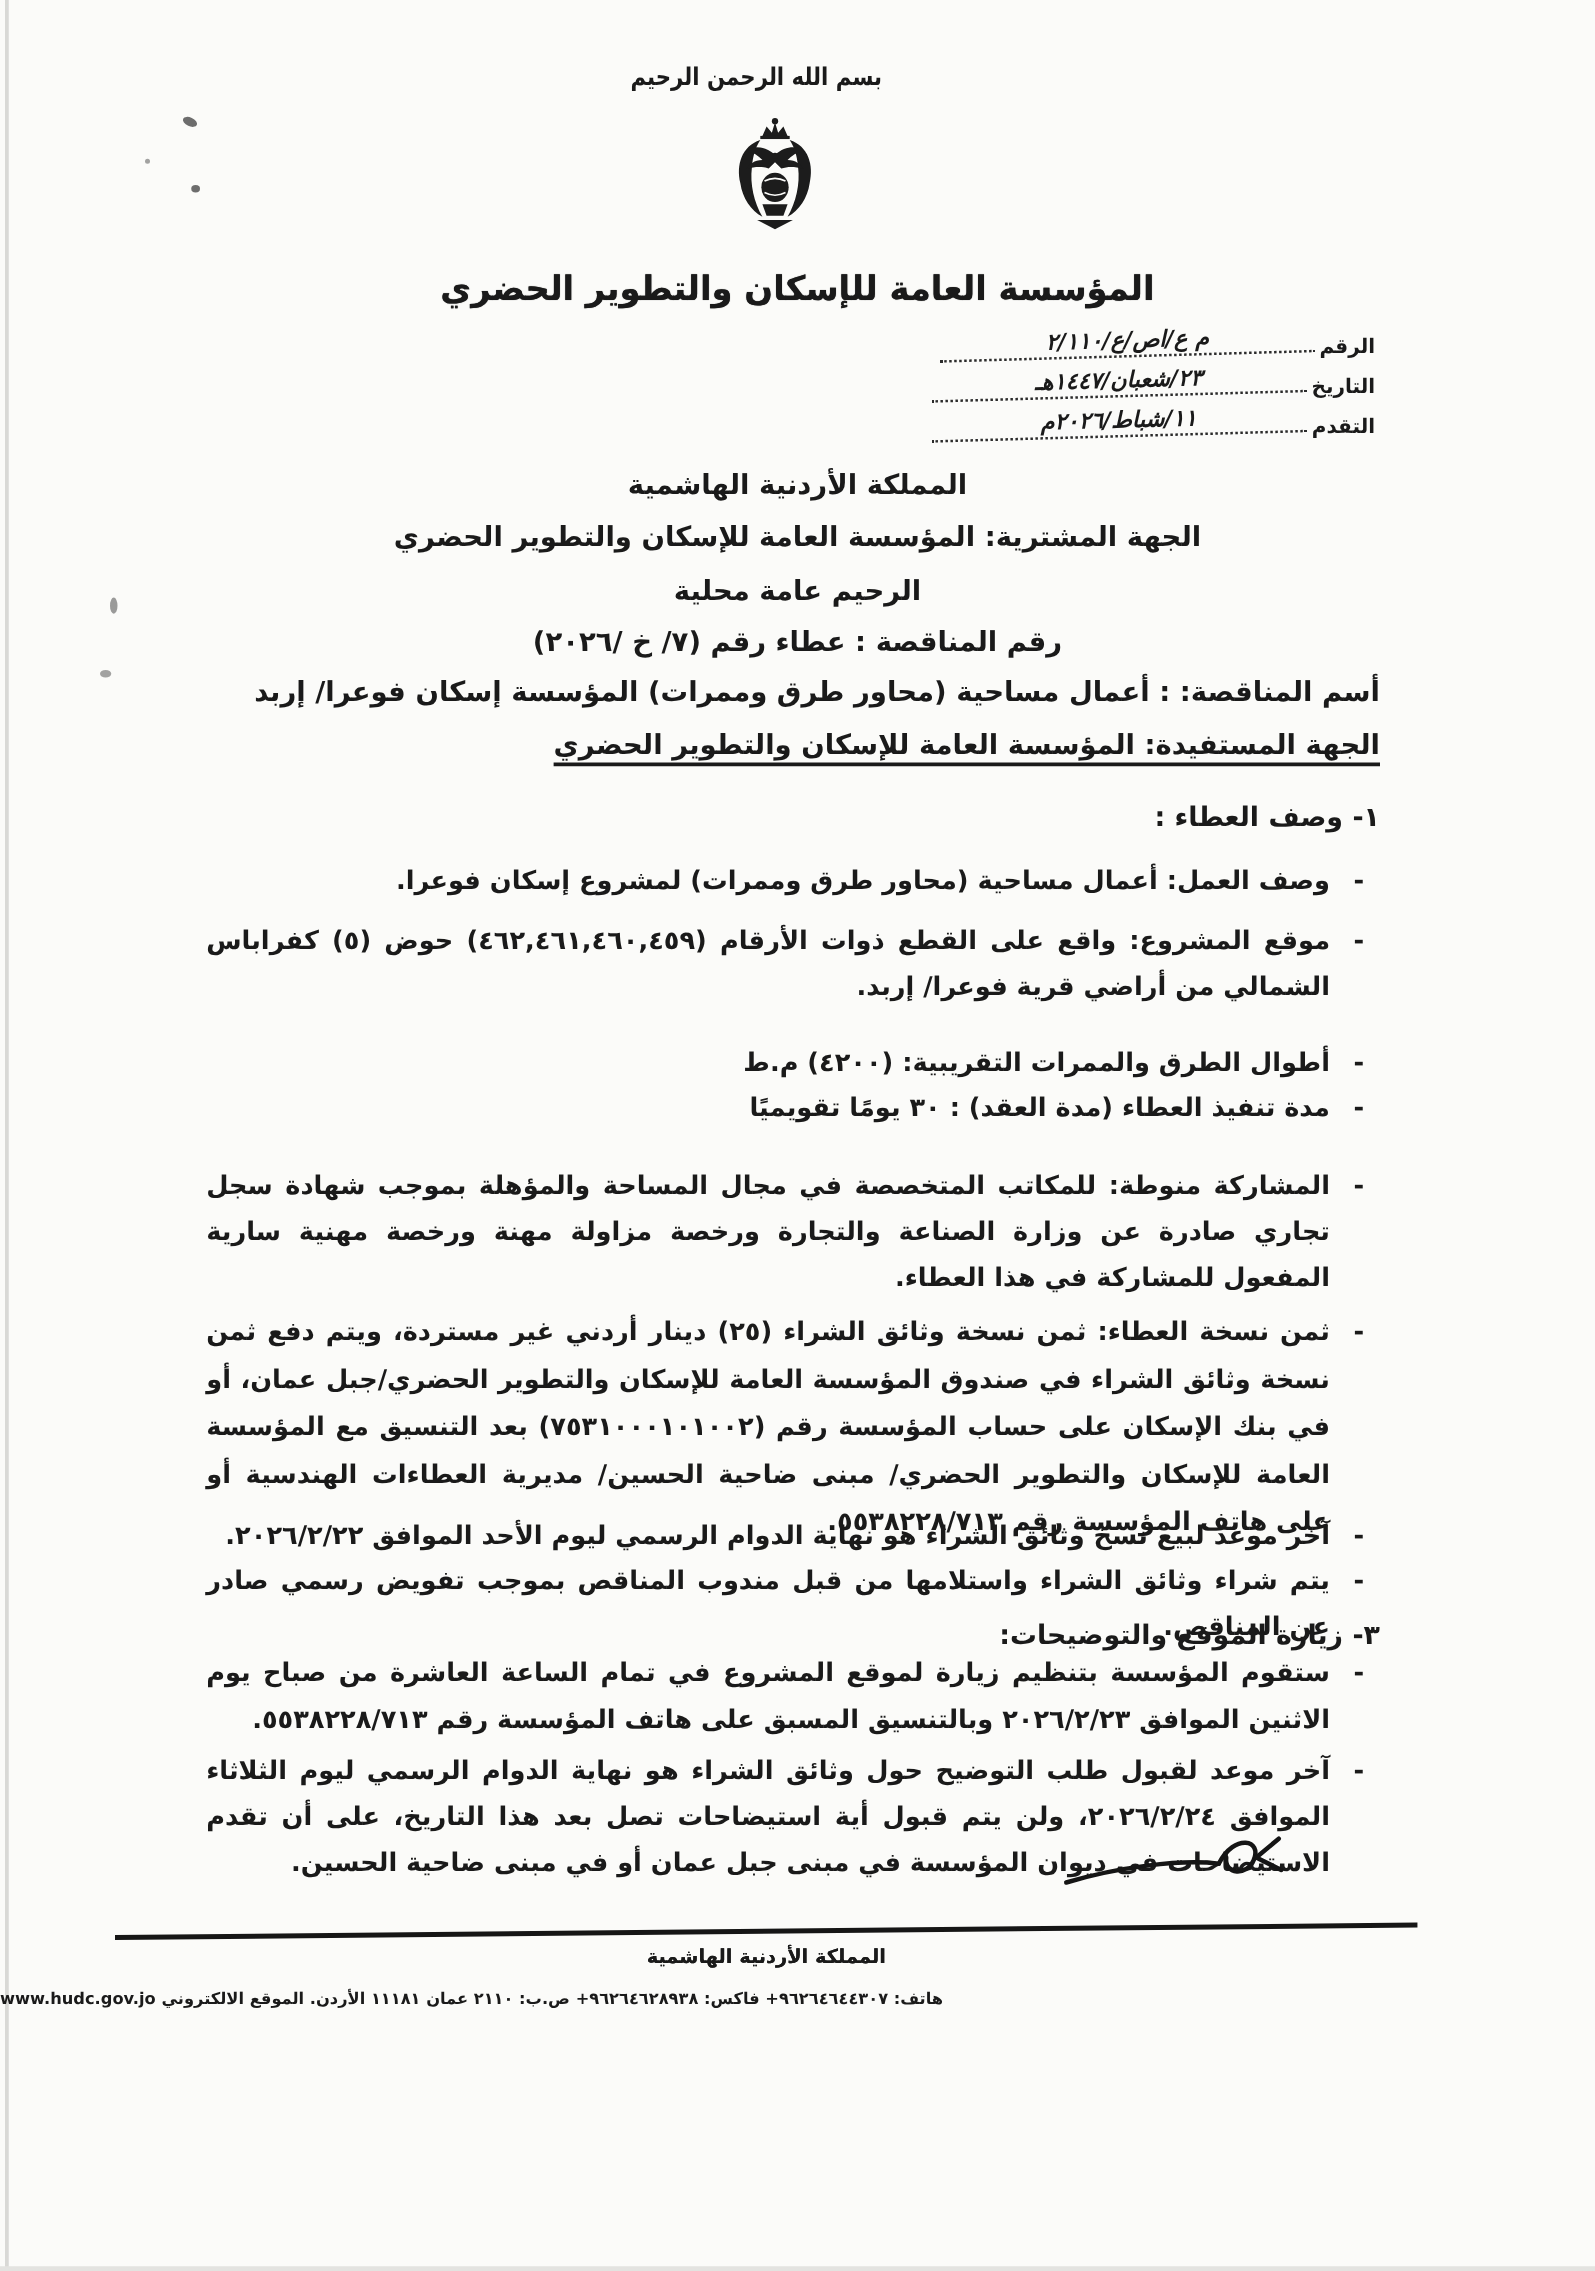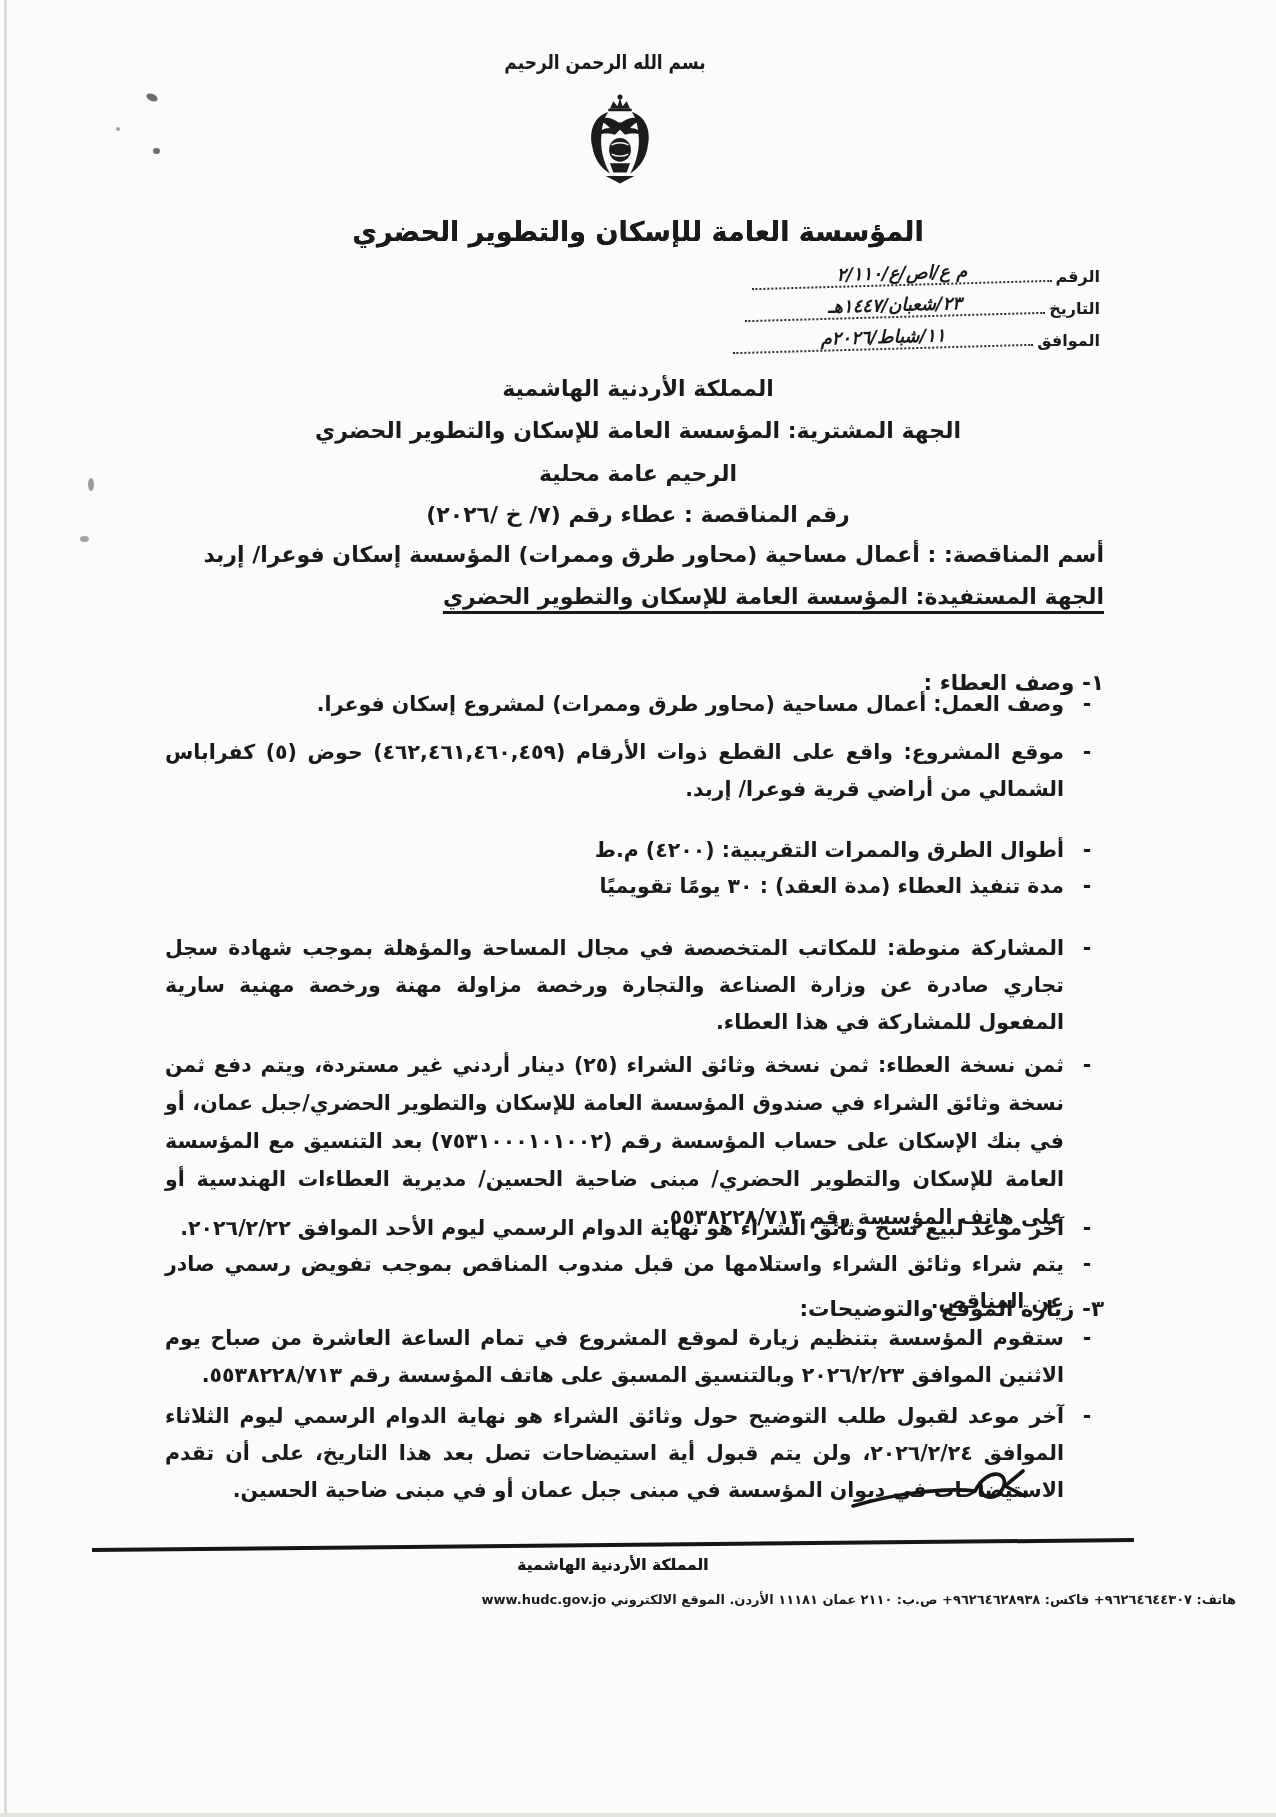--- a/index.html
+++ b/index.html
@@ -32,35 +32,35 @@
   .rval{display:inline-block;min-width:300px;text-align:center;border-bottom:2px dotted #2b2b2b;
     font-style:italic;font-size:18px;transform:rotate(-1.6deg);padding-bottom:1px;}
   
   .hline{left:80px;right:80px;text-align:center;font-size:22px;font-weight:700;line-height:30px;}
   .h1{top:374px;} .h2{top:416px;} .h3{top:459px;} .h4{top:500px;}
   .hr1{top:540px;} .hr2{top:582px;}
   .hright{left:110px;right:172px;text-align:right;font-size:22px;font-weight:700;line-height:30px;}
   .underl{text-decoration:underline;text-decoration-thickness:2.5px;text-underline-offset:7px;}
   
   .sec-title{right:172px;font-size:21.5px;font-weight:700;}
-  .st1{top:670px;} .st2{top:900px;} .st3{top:1280px;margin-top:16px;}
+  .st1{top:642px;} .st2{top:900px;} .st3{top:1280px;margin-top:16px;}
   .bullet{left:165px;right:182px;display:flex;gap:16px;align-items:flex-start;
     font-size:20.5px;font-weight:700;line-height:37px;}
   .bullet .dash{flex:0 0 auto;width:14px;text-align:center;}
   .bullet .btext{flex:1;text-align:justify;}
   .b-s1-1{top:686px;} .b-s1-2{top:734px;} .b-s1-3{top:832px;} .b-s1-4{top:868px;}
   .b-s2-1{top:930px;} .b-s2-2{top:1046px;line-height:38px;} .b-s2-3{top:1210px;} .b-s2-4{top:1246px;}
   .b-s3-1{top:1320px;} .b-s3-2{top:1398px;}
   
   .sig{left:845px;top:1460px;width:185px;height:62px;}
   .divider{left:92px;top:1548px;width:1042px;height:3.5px;background:#161616;
     transform:rotate(-0.55deg);transform-origin:left center;}
   .fk{left:0;right:50px;top:1556px;text-align:center;font-size:15.5px;font-weight:800;
     text-shadow:0 0 .5px #222;}
-  .fc{left:0;right:40px;top:1592px;text-align:right;font-size:13px;font-weight:700;}
+  .fc{left:0;right:40px;top:1592px;text-align:left;font-size:13px;font-weight:700;}
 </style>
 </head>
 <body>
 
 <div class="page">
 
   <div class="edge-left"></div>
   <div class="edge-bottom"></div>
   <div class="speck sp1"></div>
   <div class="speck sp2"></div>
@@ -92,21 +92,21 @@
 
   <div class="abs ref r1">
     <span class="rlbl">الرقم</span>
     <span class="rval">م ع/اص/ع/٢/١١٠</span>
   </div>
   <div class="abs ref r2">
     <span class="rlbl">التاريخ</span>
     <span class="rval">٢٣/شعبان/١٤٤٧هـ</span>
   </div>
   <div class="abs ref r3">
-    <span class="rlbl">الموافق</span>
+    <span class="rlbl">التقدم</span>
     <span class="rval">١١/شباط/٢٠٢٦م</span>
   </div>
 
   <div class="abs hline h1">المملكة الأردنية الهاشمية</div>
   <div class="abs hline h2">الجهة المشترية: المؤسسة العامة للإسكان والتطوير الحضري</div>
   <div class="abs hline h3">الرحيم عامة محلية</div>
   <div class="abs hline h4">رقم المناقصة : عطاء رقم (٧/ خ /٢٠٢٦)</div>
   <div class="abs hright hr1">أسم المناقصة: :  أعمال مساحية (محاور طرق وممرات) المؤسسة إسكان فوعرا/ إربد</div>
   <div class="abs hright hr2 underl">الجهة المستفيدة: المؤسسة العامة للإسكان والتطوير الحضري</div>
 

